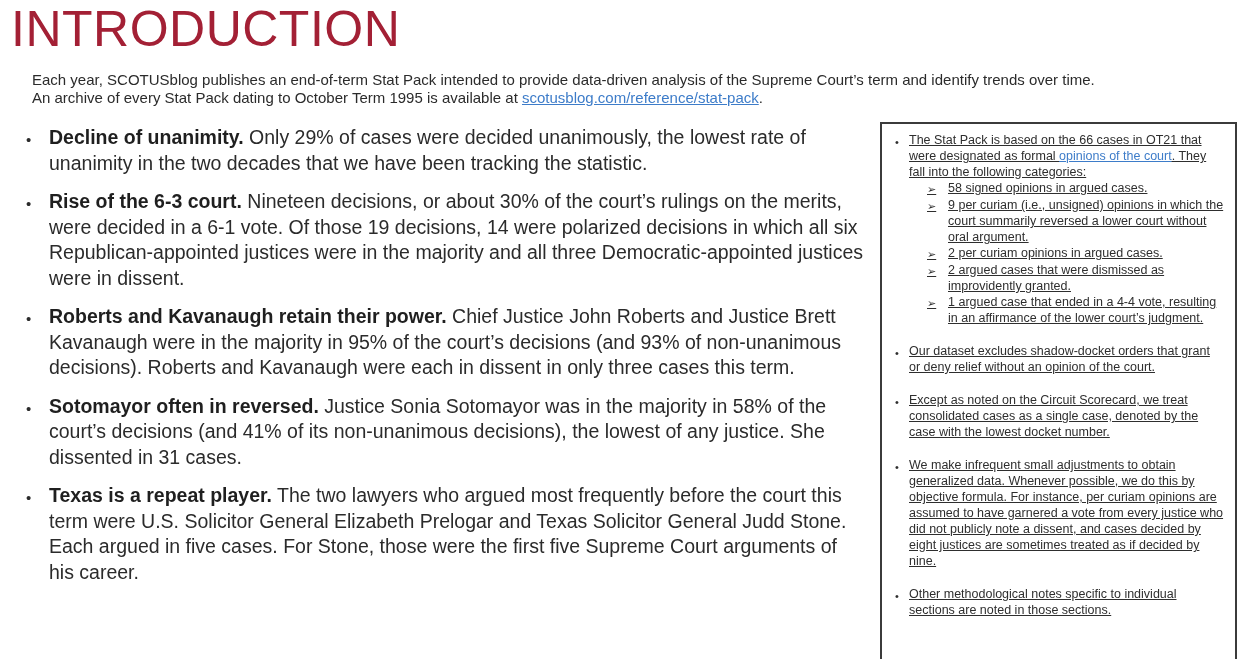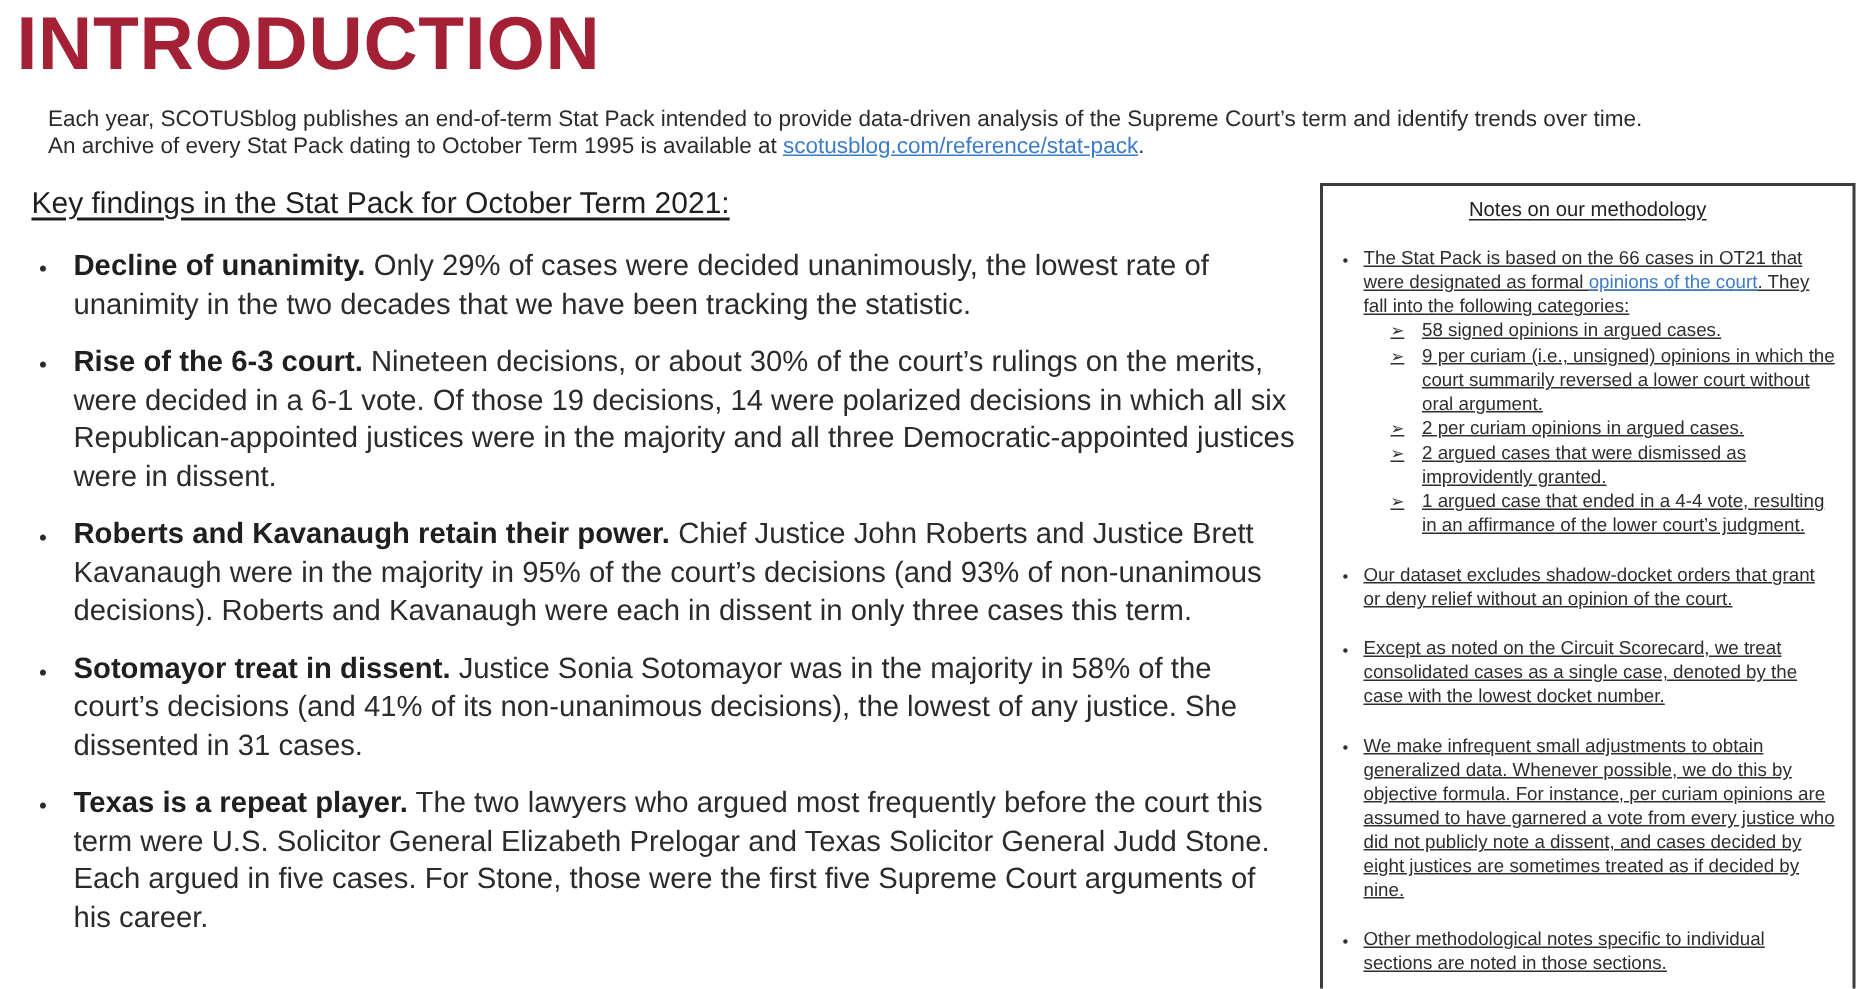--- a/index.html
+++ b/index.html
@@ -7,21 +7,21 @@
   body {
     position: relative;
     background: #ffffff;
     font-family: "Liberation Sans", "DejaVu Sans", sans-serif;
     color: #212121;
   }
   .page-title {
     position: absolute;
     left: 11px; top: 0px;
     font-size: 50px;
-    font-weight: bold;
+    font-weight: normal;
     letter-spacing: 0.5px;
     color: #A32035;
     text-align: right;
   }
   .intro {
     position: absolute;
     left: 32px; top: 71px;
     width: 1205px;
     font-size: 15px;
     line-height: 17.5px;
@@ -104,50 +104,48 @@
 <body>
 
 <h1 class="page-title">INTRODUCTION</h1>
 
 <p class="intro">
   <span>Each year, SCOTUSblog publishes an end-of-term Stat Pack intended to provide data-driven analysis of the Supreme Court’s term and identify trends over time.</span><br>
   <span>An archive of every Stat Pack dating to October Term 1995 is available at </span><a class="link">scotusblog.com/reference/stat-pack</a><span>.</span>
 </p>
 
 <section class="findings">
-  <div class="findings-heading">Key findings in the Stat Pack for October Term 2021:</div>
 
   <div class="fitem">
     <span class="fdot">•</span>
     <div class="ftext"><strong>Decline of unanimity.</strong><span> Only 29% of cases were decided unanimously, the lowest rate of unanimity in the two decades that we have been tracking the statistic.</span></div>
   </div>
 
   <div class="fitem">
     <span class="fdot">•</span>
     <div class="ftext"><strong>Rise of the 6-3 court.</strong><span> Nineteen decisions, or about 30% of the court’s rulings on the merits, were decided in a 6-1 vote. Of those 19 decisions, 14 were polarized decisions in which all six Republican-appointed justices were in the majority and all three Democratic-appointed justices were in dissent.</span></div>
   </div>
 
   <div class="fitem">
     <span class="fdot">•</span>
     <div class="ftext"><strong>Roberts and Kavanaugh retain their power.</strong><span> Chief Justice John Roberts and Justice Brett Kavanaugh were in the majority in 95% of the court’s decisions (and 93% of non-unanimous decisions). Roberts and Kavanaugh were each in dissent in only three cases this term.</span></div>
   </div>
 
   <div class="fitem">
     <span class="fdot">•</span>
-    <div class="ftext"><strong>Sotomayor treat in dissent.</strong><span> Justice Sonia Sotomayor was in the majority in 58% of the court’s decisions (and 41% of its non-unanimous decisions), the lowest of any justice. She dissented in 31 cases.</span></div>
+    <div class="ftext"><strong>Sotomayor often in reversed.</strong><span> Justice Sonia Sotomayor was in the majority in 58% of the court’s decisions (and 41% of its non-unanimous decisions), the lowest of any justice. She dissented in 31 cases.</span></div>
   </div>
 
   <div class="fitem">
     <span class="fdot">•</span>
     <div class="ftext"><strong>Texas is a repeat player.</strong><span> The two lawyers who argued most frequently before the court this term were U.S. Solicitor General Elizabeth Prelogar and Texas Solicitor General Judd Stone. Each argued in five cases. For Stone, those were the first five Supreme Court arguments of his career.</span></div>
   </div>
 </section>
 
 <aside class="mbox">
-  <div class="mhead">Notes on our methodology</div>
 
   <div class="mitem">
     <span class="mdot">•</span>
     <div class="mtext">
       <span>The Stat Pack is based on the 66 cases in OT21 that were designated as formal </span><a class="link">opinions of the court</a><span>. They fall into the following categories:</span>
       <div class="subitem">
         <span class="arrow">➢</span>
         <span class="subtext">58 signed opinions in argued cases.</span>
       </div>
       <div class="subitem">

